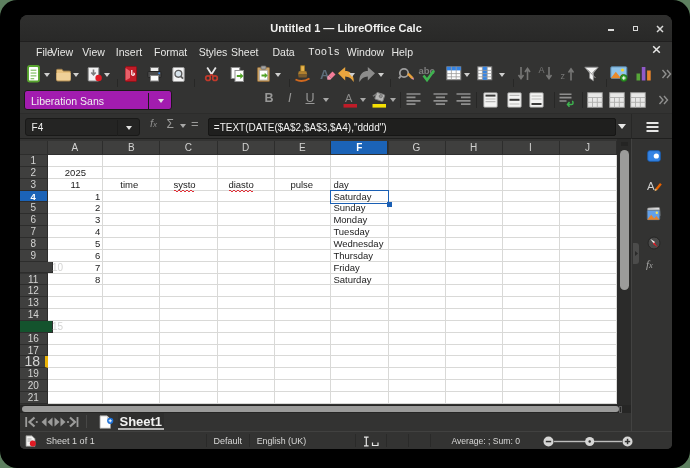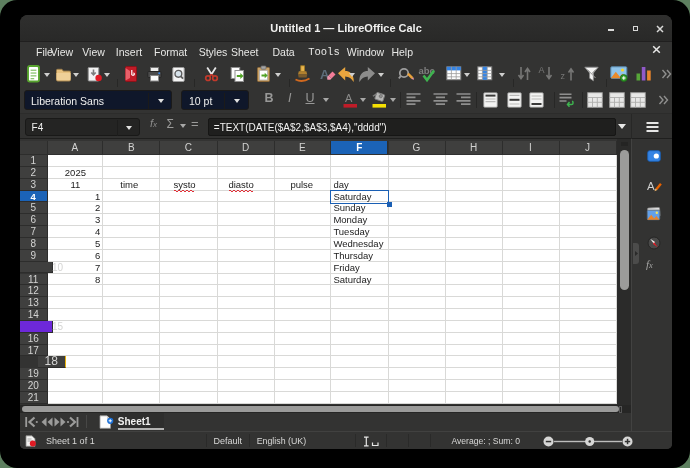--- a/index.html
+++ b/index.html
@@ -15,21 +15,21 @@
 #menubar{position:absolute;left:0;top:27px;width:652px;height:19px;background:#333332;}
 .mi{position:absolute;top:0;height:19px;line-height:20px;font-size:10.5px;color:#e8e8e6;}
 
 #tb1{position:absolute;left:0;top:46px;width:652px;height:26px;background:#333332;border-bottom:1px solid #2c2c2b;}
 #tb2{position:absolute;left:0;top:72px;width:652px;height:26px;background:#333332;}
 #fbar{position:absolute;left:0;top:98px;width:652px;height:26px;background:#313130;border-top:1px solid #2c2c2b;border-bottom:1px solid #1f1f1e;box-sizing:border-box;}
 .sep{position:absolute;width:1px;height:16px;background:#272726;}
 .icon{position:absolute;}
 .car{position:absolute;width:0;height:0;border-left:3.5px solid transparent;border-right:3.5px solid transparent;border-top:4px solid #cfcfce;}
 
-.combo{position:absolute;background:#0f172a;border:1px solid #1b1a19;border-radius:3px;box-sizing:border-box;color:#f0f0ef;font-size:10.5px;}
+.combo{position:absolute;background:#a21caf;border:1px solid #1b1a19;border-radius:3px;box-sizing:border-box;color:#f0f0ef;font-size:10.5px;}
 </style>
 </head>
 <body>
 <div id="page">
 <div id="shadow"></div>
 <div id="win">
 <div id="titlebar">
         <div id="title">Untitled 1 — LibreOffice Calc</div>
         <div class="abs" style="left:587.8px;top:14.2px;width:6.4px;height:1.6px;background:#d9d9d8;"></div>
         <div class="abs" style="left:613.3px;top:10.8px;width:4.8px;height:4.8px;border:1.3px solid #d9d9d8;box-sizing:border-box;"></div>
@@ -184,25 +184,20 @@
         </svg>
 <svg class="icon" style="left:641px;top:8px;" width="12" height="10">
           <path d="M1.5 1 l3.5 4 -3.5 4 M6 1 l3.5 4 -3.5 4" stroke="#8f8f8e" stroke-width="1.4" fill="none"></path>
         </svg>
 </div>
 <div id="tb2">
 <div class="combo" style="left:4px;top:2.5px;width:148px;height:20px;">
           <span style="position:absolute;left:6px;top:0;line-height:20px;">Liberation Sans</span>
           <div style="position:absolute;right:22px;top:2px;width:1px;height:16px;background:#1b1a19;"></div>
           <div class="car" style="right:7px;top:8px;border-top-color:#e2e2e1;"></div>
-        </div>
-<div class="combo" style="left:161px;top:2.5px;width:68px;height:20px;">
-          <span style="position:absolute;left:7px;top:0;line-height:20px;">10 pt</span>
-          <div style="position:absolute;right:23px;top:2px;width:1px;height:16px;background:#1b1a19;"></div>
-          <div class="car" style="right:8px;top:8px;border-top-color:#e2e2e1;"></div>
         </div>
 <span class="abs" style="left:244.5px;top:4px;font-size:12.5px;font-weight:bold;color:#989897;">B</span>
 <span class="abs" style="left:268px;top:4px;font-size:12.5px;font-style:italic;color:#989897;">I</span>
 <span class="abs" style="left:285.5px;top:4px;font-size:12.5px;text-decoration:underline;color:#989897;">U</span>
 <div class="car" style="left:302.5px;top:11px;border-top-color:#a8a8a7;"></div>
 <svg class="icon" style="left:322px;top:4px;" width="17" height="18">
           <text x="3" y="11" font-family="Liberation Sans" font-size="11" fill="#8a8a89">A</text>
           <rect x="1.5" y="13" width="13.5" height="3.6" fill="#c01c28"></rect>
         </svg>
 <div class="car" style="left:339.5px;top:11px;border-top-color:#a8a8a7;"></div>
@@ -334,24 +329,24 @@
 <div class="abs" style="left:0;top:61.40px;width:27.5px;height:11.85px;background:#3f3f3e;border-right:1px solid #2d2d2c;border-bottom:1px solid #2d2d2c;box-sizing:border-box;color:#d4d4d3;font-size:10px;line-height:11.85px;text-align:center;">5</div>
 <div class="abs" style="left:0;top:73.25px;width:27.5px;height:11.85px;background:#3f3f3e;border-right:1px solid #2d2d2c;border-bottom:1px solid #2d2d2c;box-sizing:border-box;color:#d4d4d3;font-size:10px;line-height:11.85px;text-align:center;">6</div>
 <div class="abs" style="left:0;top:85.10px;width:27.5px;height:11.85px;background:#3f3f3e;border-right:1px solid #2d2d2c;border-bottom:1px solid #2d2d2c;box-sizing:border-box;color:#d4d4d3;font-size:10px;line-height:11.85px;text-align:center;">7</div>
 <div class="abs" style="left:0;top:96.95px;width:27.5px;height:11.85px;background:#3f3f3e;border-right:1px solid #2d2d2c;border-bottom:1px solid #2d2d2c;box-sizing:border-box;color:#d4d4d3;font-size:10px;line-height:11.85px;text-align:center;">8</div>
 <div class="abs" style="left:0;top:108.80px;width:27.5px;height:11.85px;background:#3f3f3e;border-right:1px solid #2d2d2c;border-bottom:1px solid #2d2d2c;box-sizing:border-box;color:#d4d4d3;font-size:10px;line-height:11.85px;text-align:center;">9</div>
 <div class="abs" style="left:0;top:120.65px;width:27.5px;height:11.85px;background:#3f3f3e;border-right:1px solid #2d2d2c;border-bottom:1px solid #2d2d2c;box-sizing:border-box;color:#d4d4d3;font-size:10px;line-height:11.85px;text-align:right;padding-left:32px;">10</div>
 <div class="abs" style="left:0;top:132.50px;width:27.5px;height:11.85px;background:#3f3f3e;border-right:1px solid #2d2d2c;border-bottom:1px solid #2d2d2c;box-sizing:border-box;color:#d4d4d3;font-size:10px;line-height:11.85px;text-align:center;">11</div>
 <div class="abs" style="left:0;top:144.35px;width:27.5px;height:11.85px;background:#3f3f3e;border-right:1px solid #2d2d2c;border-bottom:1px solid #2d2d2c;box-sizing:border-box;color:#d4d4d3;font-size:10px;line-height:11.85px;text-align:center;">12</div>
 <div class="abs" style="left:0;top:156.20px;width:27.5px;height:11.85px;background:#3f3f3e;border-right:1px solid #2d2d2c;border-bottom:1px solid #2d2d2c;box-sizing:border-box;color:#d4d4d3;font-size:10px;line-height:11.85px;text-align:center;">13</div>
 <div class="abs" style="left:0;top:168.05px;width:27.5px;height:11.85px;background:#3f3f3e;border-right:1px solid #2d2d2c;border-bottom:1px solid #2d2d2c;box-sizing:border-box;color:#d4d4d3;font-size:10px;line-height:11.85px;text-align:center;">14</div>
-<div class="abs" style="left:0;top:179.90px;width:19px;height:11.85px;background:#6d28d9;border-right:1px solid #2d2d2c;border-bottom:1px solid #2d2d2c;box-sizing:border-box;color:#d4d4d3;font-size:10px;line-height:11.85px;text-align:center;padding-left:32px;">15</div>
+<div class="abs" style="left:0;top:179.90px;width:19px;height:11.85px;background:#14532d;border-right:1px solid #2d2d2c;border-bottom:1px solid #2d2d2c;box-sizing:border-box;color:#d4d4d3;font-size:10px;line-height:11.85px;text-align:center;padding-left:32px;">15</div>
 <div class="abs" style="left:0;top:191.75px;width:27.5px;height:11.85px;background:#3f3f3e;border-right:1px solid #2d2d2c;border-bottom:1px solid #2d2d2c;box-sizing:border-box;color:#d4d4d3;font-size:10px;line-height:11.85px;text-align:center;">16</div>
 <div class="abs" style="left:0;top:203.60px;width:27.5px;height:11.85px;background:#3f3f3e;border-right:1px solid #2d2d2c;border-bottom:1px solid #2d2d2c;box-sizing:border-box;color:#d4d4d3;font-size:10px;line-height:11.85px;text-align:center;">17</div>
-<div class="abs" style="left:0;top:215.45px;width:27.5px;height:11.85px;background:#3f3f3e;border-right:1px solid #eab308;border-bottom:1px solid #2d2d2c;box-sizing:border-box;color:#d4d4d3;font-size:12px;line-height:11.85px;text-align:center;margin-left:18px;">18</div>
+<div class="abs" style="left:0;top:215.45px;width:27.5px;height:11.85px;background:#3f3f3e;border-right:3px solid #eab308;border-bottom:1px solid #2d2d2c;box-sizing:border-box;color:#d4d4d3;font-size:14px;line-height:11.85px;text-align:center;">18</div>
 <div class="abs" style="left:0;top:227.30px;width:27.5px;height:11.85px;background:#3f3f3e;border-right:1px solid #2d2d2c;border-bottom:1px solid #2d2d2c;box-sizing:border-box;color:#d4d4d3;font-size:10px;line-height:11.85px;text-align:center;">19</div>
 <div class="abs" style="left:0;top:239.15px;width:27.5px;height:11.85px;background:#3f3f3e;border-right:1px solid #2d2d2c;border-bottom:1px solid #2d2d2c;box-sizing:border-box;color:#d4d4d3;font-size:10px;line-height:11.85px;text-align:center;">20</div>
 <div class="abs" style="left:0;top:251.00px;width:27.5px;height:11.85px;background:#3f3f3e;border-right:1px solid #2d2d2c;border-bottom:1px solid #2d2d2c;box-sizing:border-box;color:#d4d4d3;font-size:10px;line-height:11.85px;text-align:center;">21</div>
 <div class="abs" style="left:27.5px;top:25.85px;width:55.8px;height:11.85px;font-size:9.5px;color:#1b1b1b;line-height:12.45px;text-align:center;box-sizing:border-box;white-space:nowrap;">2025</div>
 <div class="abs" style="left:27.5px;top:37.70px;width:55.8px;height:11.85px;font-size:9.5px;color:#1b1b1b;line-height:12.45px;text-align:center;box-sizing:border-box;white-space:nowrap;">11</div>
 <div class="abs" style="left:83.3px;top:37.70px;width:57.10000000000001px;height:11.85px;font-size:9.5px;color:#1b1b1b;line-height:12.45px;text-align:center;box-sizing:border-box;white-space:nowrap;transform:translateX(-2.5px);">time</div>
 <div class="abs" style="left:140.4px;top:37.70px;width:57.19999999999999px;height:11.85px;font-size:9.5px;color:#1b1b1b;line-height:12.45px;text-align:center;box-sizing:border-box;white-space:nowrap;transform:translateX(-4.5px);">systo</div>
 <div class="abs" style="left:197.6px;top:37.70px;width:57.0px;height:11.85px;font-size:9.5px;color:#1b1b1b;line-height:12.45px;text-align:center;box-sizing:border-box;white-space:nowrap;transform:translateX(-5px);">diasto</div>
 <div class="abs" style="left:254.6px;top:37.70px;width:56.29999999999998px;height:11.85px;font-size:9.5px;color:#1b1b1b;line-height:12.45px;text-align:center;box-sizing:border-box;white-space:nowrap;transform:translateX(-1px);">pulse</div>
 <div class="abs" style="left:310.9px;top:37.70px;width:57.60000000000002px;height:11.85px;font-size:9.5px;color:#1b1b1b;line-height:12.45px;text-align:left;padding-left:2.5px;box-sizing:border-box;white-space:nowrap;">day</div>
@@ -431,21 +426,21 @@
 <path d="M52.5 1 v10" stroke="#9b9b9a" stroke-width="1.8"></path>
 </svg>
 <div class="abs" style="left:66px;top:2px;width:1px;height:13px;background:#474746;"></div>
 <svg class="abs" style="left:79px;top:2px;" width="15" height="14">
           <path d="M1 0.8 h7 l3.5 3.5 v9 h-10.5 Z" fill="#fdfdfd" stroke="#9a9a99" stroke-width="0.8"></path>
           <path d="M8 0.8 l3.5 3.5 h-3.5 Z" fill="#cfcfce"></path>
           <circle cx="11.2" cy="5.8" r="3.1" fill="#1c71d8"></circle>
           <path d="M11.2 4.2 v3.2 M9.6 5.8 h3.2" stroke="#fff" stroke-width="1"></path>
         </svg>
 <div class="abs" style="left:97.8px;top:0;width:46px;height:16.5px;background:#2e2e2d;"></div>
-<div class="abs" style="left:97.8px;top:0;width:46px;height:16.5px;font-size:10px;font-weight:bold;color:#f2f2f1;text-align:left;line-height:17px;">Sheet1</div>
+<div class="abs" style="left:97.8px;top:0;width:46px;height:16.5px;font-size:13px;font-weight:bold;color:#f2f2f1;text-align:center;line-height:17px;">Sheet1</div>
 <div class="abs" style="left:97.8px;top:14.5px;width:46px;height:2px;background:#b3b3b2;"></div>
 </div>
 <div id="statusbar" style="position:absolute;left:0;top:416px;width:652px;height:18px;background:#333332;border-top:1px solid #414140;box-sizing:border-box;">
 <svg class="abs" style="left:5px;top:3px;" width="11" height="12">
           <path d="M1 0.8 h6 l3 3 v7.5 h-9 Z" fill="#f2f2f1" stroke="#8a8a89" stroke-width="0.8"></path>
           <path d="M2.5 4 h4 M2.5 6 h5.5" stroke="#9a9a99" stroke-width="0.8"></path>
           <circle cx="7.8" cy="8.6" r="3" fill="#e01b24"></circle>
         </svg>
 <span class="abs" style="left:26.1px;top:0;line-height:18px;font-size:9px;color:#d8d8d7;">Sheet 1 of 1</span>
 <div class="abs" style="left:186.2px;top:2px;width:1px;height:13px;background:#2a2a29;"></div>

